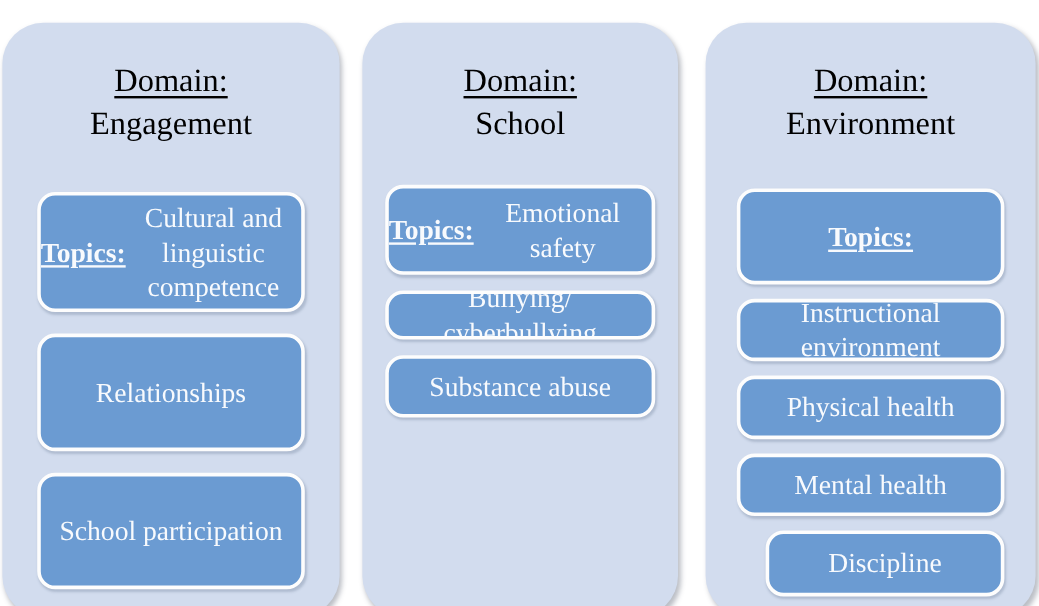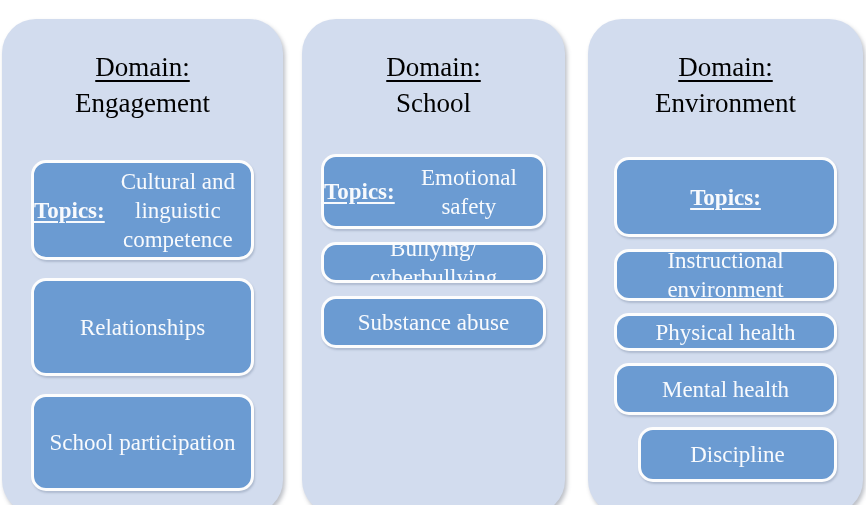--- a/index.html
+++ b/index.html
@@ -52,21 +52,21 @@
   .p1 .topic-box:nth-child(1){height:100px;}
   .p1 .topic-box:nth-child(2){height:98px;}
   .p1 .topic-box:nth-child(3){height:97px;}
   .p2 .topic-box:nth-child(1){height:75px;}
   .p2 .topic-box:nth-child(2){height:41px;}
   .p2 .topic-box:nth-child(3){height:52px;}
   .p2 .topic-box:nth-child(4){height:41px;border-radius:14px;}
   .p2 .topic-box:nth-child(5){height:72px;}
   .p3 .topic-box:nth-child(1){height:80px;}
   .p3 .topic-box:nth-child(2){height:52px;}
-  .p3 .topic-box:nth-child(3){height:38px;}
+  .p3 .topic-box:nth-child(3){height:53px;}
   .p3 .topic-box:nth-child(4){height:52px;}
   .p3 .topic-box:nth-child(5){height:55px;margin-left:24px;}
 </style>
 </head>
 <body>
 
 <div class="container">
 
   <div class="panel p1">
     <div class="panel-title">

